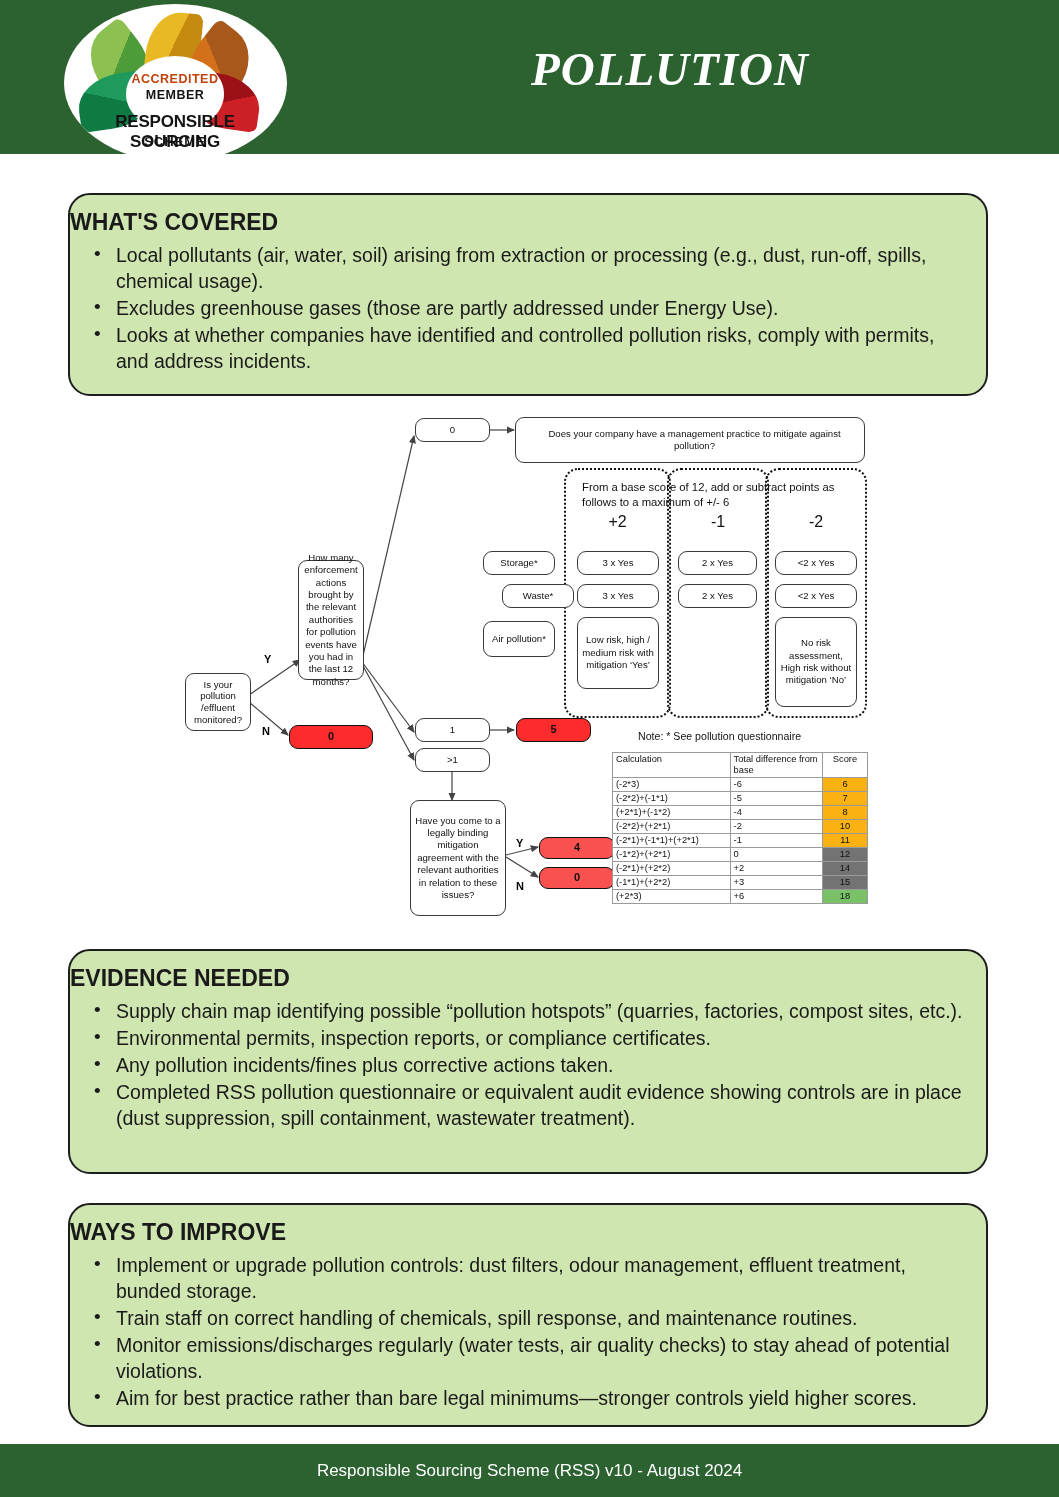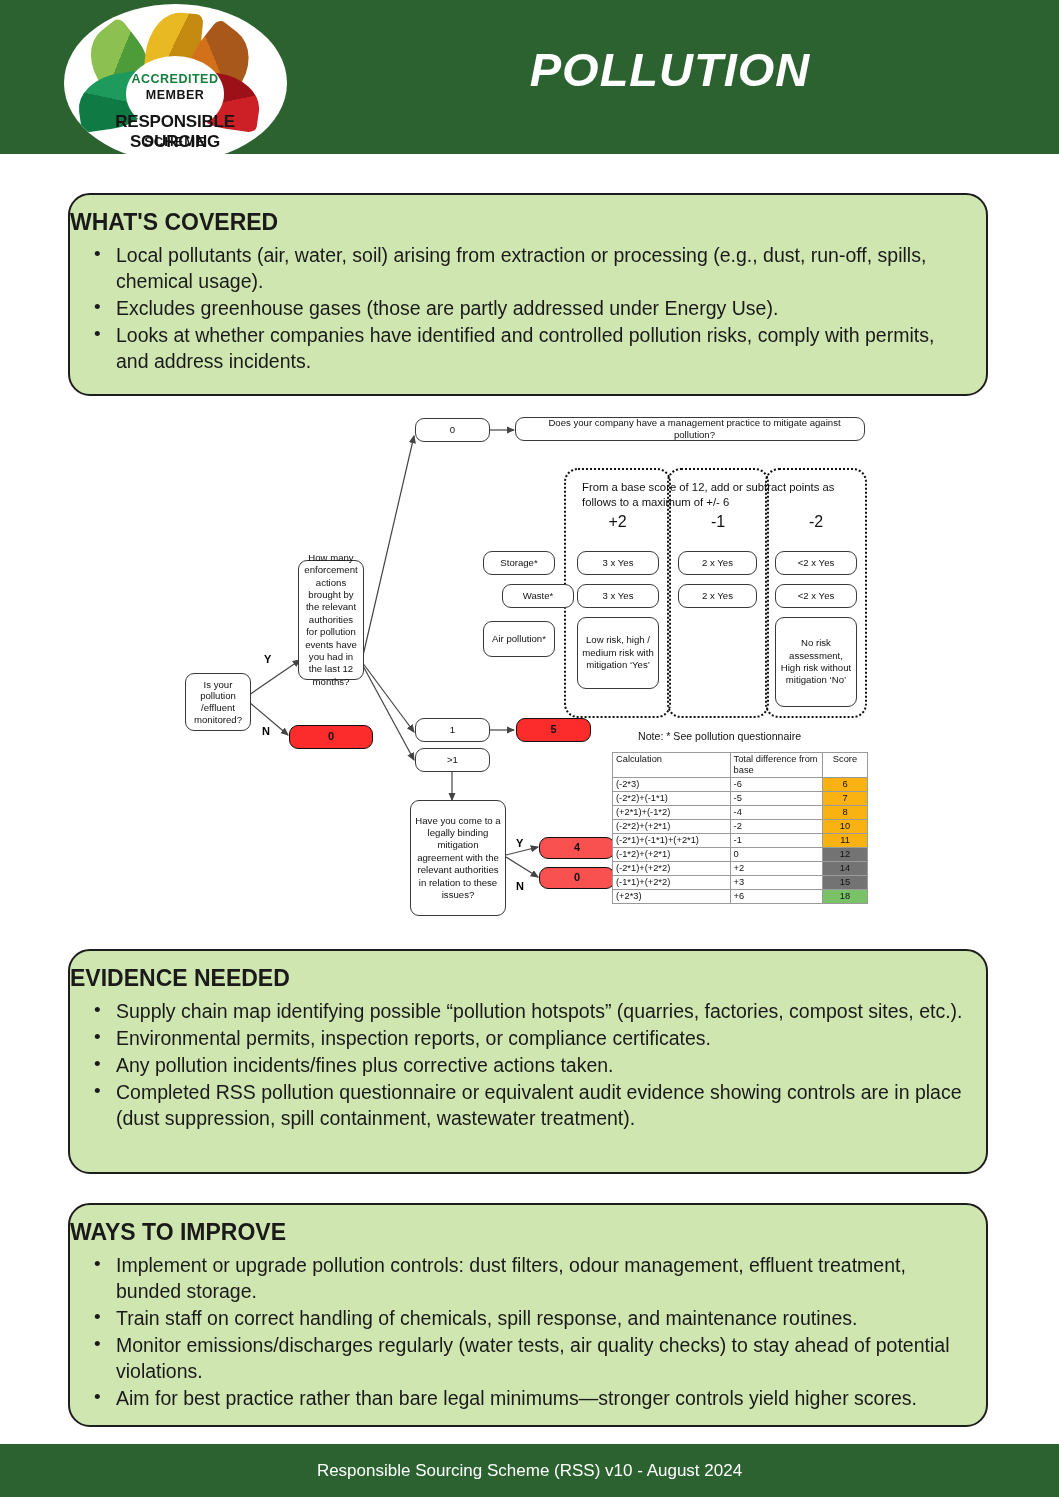--- a/index.html
+++ b/index.html
@@ -13,20 +13,21 @@
   
   #header-bar{
     position:absolute;left:0;top:0;width:1059px;height:154px;
     background:#2c6230;
   }
   #header-title{
     position:absolute;left:300px;top:42px;width:740px;
     text-align:center;
     color:#ffffff;font-size:47px;font-weight:bold;font-style:italic;
     letter-spacing:1px;
+    font-family:Liberation Serif, serif;
   }
   #logo-badge{
     position:absolute;left:64px;top:4px;width:223px;height:158px;
     background:#ffffff;border-radius:50%;
     overflow:hidden;
   }
   .petal{position:absolute;}
   #petal-lgreen{
     left:28px;top:22px;width:56px;height:74px;
     background:linear-gradient(150deg,#8cc152 0%,#8cc152 48%,#4e9b3a 48%,#4e9b3a 100%);
@@ -56,21 +57,21 @@
     background:linear-gradient(340deg,#cc1f26 0%,#cc1f26 48%,#9c1118 48%,#9c1118 100%);
     border-radius:12% 60% 12% 60%;
     transform:rotate(8deg);
   }
   #logo-center-disc{
     position:absolute;left:62px;top:52px;width:98px;height:76px;
     background:#ffffff;border-radius:50%;
   }
   #logo-accredited{
     position:absolute;left:62px;top:68px;width:98px;text-align:center;
-    font-size:12.5px;font-weight:bold;letter-spacing:0.5px;color:#15803d;
+    font-size:12.5px;font-weight:bold;letter-spacing:0.5px;color:#c2410c;
   }
   #logo-member{
     position:absolute;left:62px;top:84px;width:98px;text-align:center;
     font-size:12.5px;font-weight:bold;letter-spacing:0.5px;color:#141414;
   }
   #logo-rss{
     position:absolute;left:8px;top:108px;width:206px;text-align:center;
     font-size:17px;font-weight:bold;letter-spacing:-0.2px;color:#141414;
   }
   #logo-scheme{
@@ -229,21 +230,21 @@
   <div class="node" style="left:415px;top:308px;width:75px;height:24px;">1</div>
   <div class="node red" style="left:516px;top:308px;width:75px;height:24px;">5</div>
   <div class="node" style="left:415px;top:338px;width:75px;height:24px;">&gt;1</div>
 
   <div class="node big" style="left:410px;top:390px;width:96px;height:116px;">Have you come to a legally binding mitigation agreement with the relevant authorities in relation to these issues?</div>
   <div class="yn" style="left:516px;top:427px;">Y</div>
   <div class="yn" style="left:516px;top:470px;">N</div>
   <div class="node redsoft" style="left:539px;top:427px;width:76px;height:22px;">4</div>
   <div class="node redsoft" style="left:539px;top:457px;width:76px;height:22px;">0</div>
 
-  <div class="node" style="left:515px;top:7px;width:350px;height:24px;padding-left:12px;">Does your company have a management practice to mitigate against pollution?</div>
+  <div class="node" style="left:515px;top:7px;width:350px;height:46px;padding-left:12px;">Does your company have a management practice to mitigate against pollution?</div>
 
   <div class="matrix-box" style="left:564px;top:58px;width:107px;height:250px;"></div>
   <div class="matrix-box" style="left:667px;top:58px;width:102px;height:250px;"></div>
   <div class="matrix-box" style="left:765px;top:58px;width:102px;height:250px;"></div>
 
   <div id="matrix-intro" style="left:582px;top:70px;width:278px;">From a base score of 12, add or subtract points as follows to a maximum of +/- 6</div>
 
   <div class="mhead" style="left:564px;top:103px;width:107px;">+2</div>
   <div class="mhead" style="left:667px;top:103px;width:102px;">-1</div>
   <div class="mhead" style="left:765px;top:103px;width:102px;">-2</div>

